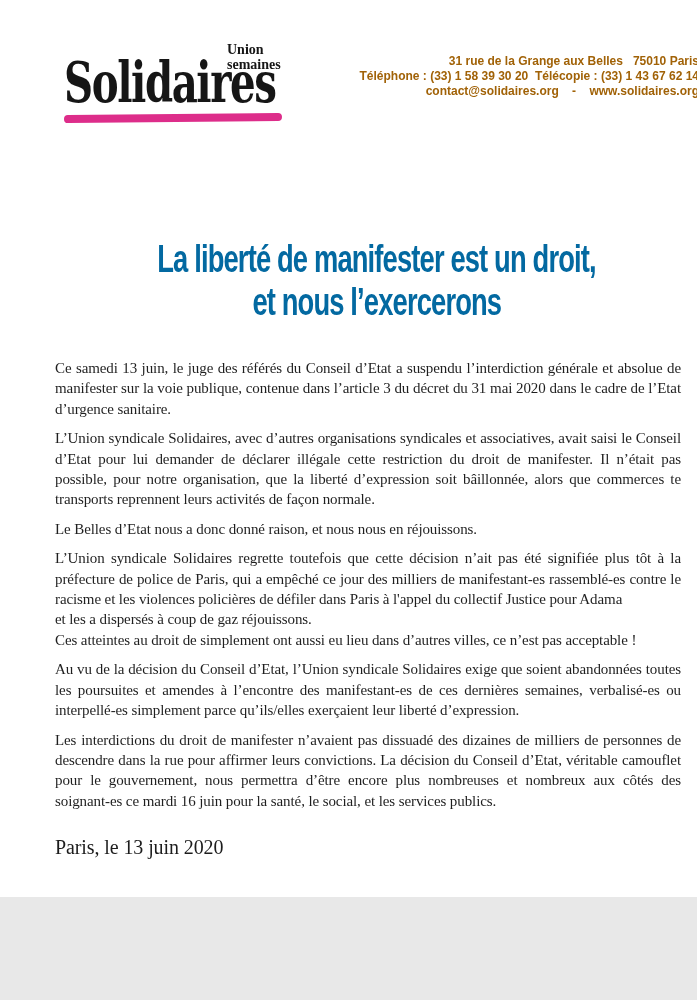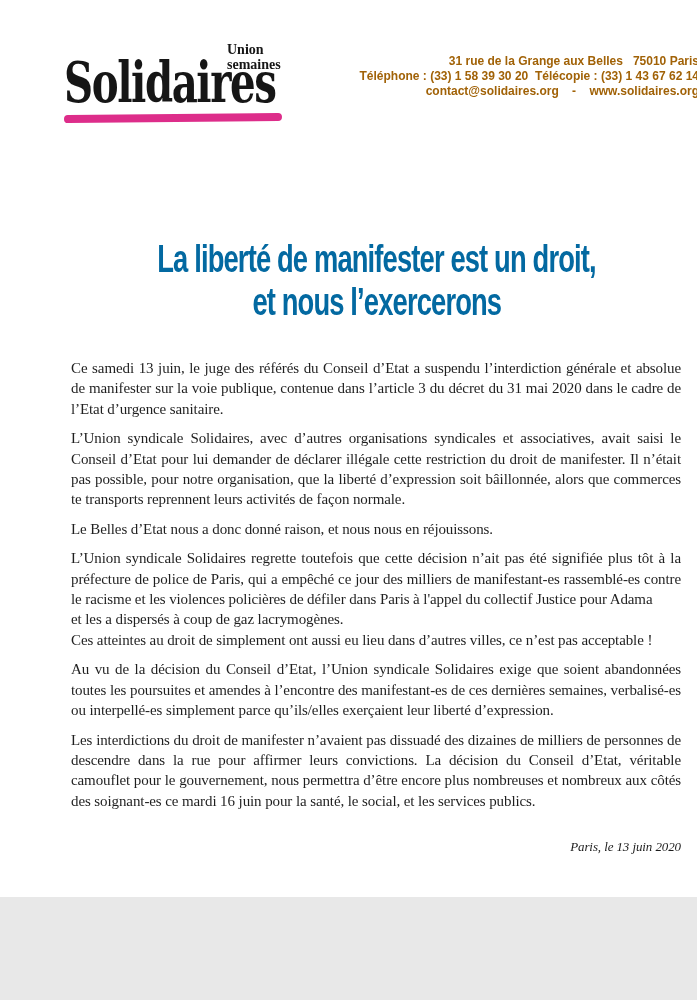--- a/index.html
+++ b/index.html
@@ -79,26 +79,24 @@
 
   
   .doc-body {
     margin-top: 34px;
     padding: 0 44px 0 27px;
     font-size: 15px;
     line-height: 20.4px;
     letter-spacing: -0.1px;
   }
   .para { margin: 0 0 9px 0; }
-  .seg { display: block; text-align: justify; margin-left: 16px; }
+  .seg { display: block; text-align: justify; }
   .dateline {
     margin-top: 26px;
-    text-align: right;
-    font-style: italic;
-    font-size: 13px;
+    font-size: 20px;
     color: #1c1c1c;
   }
 </style>
 </head>
 <body>
 
 <div class="page">
 
   <header class="header">
     <div class="logo">
@@ -131,21 +129,21 @@
     <div class="para">
       <span class="seg">L’Union syndicale Solidaires, avec d’autres organisations syndicales et associatives, avait saisi le Conseil d’Etat pour lui demander de déclarer illégale cette restriction du droit de manifester. Il n’était pas possible, pour notre organisation, que la liberté d’expression soit bâillonnée, alors que commerces te transports reprennent leurs activités de façon normale.</span>
     </div>
 
     <div class="para">
       <span class="seg">Le Belles d’Etat nous a donc donné raison, et nous nous en réjouissons.</span>
     </div>
 
     <div class="para">
       <span class="seg">L’Union syndicale Solidaires regrette toutefois que cette décision n’ait pas été signifiée plus tôt à la préfecture de police de Paris, qui a empêché ce jour des milliers de manifestant-es rassemblé-es contre le racisme et les violences policières de défiler dans Paris à l'appel du collectif Justice pour Adama</span>
-      <span class="seg">et les a dispersés à coup de gaz lacrymogènes.</span>
+      <span class="seg">et les a dispersés à coup de gaz réjouissons.</span>
       <span class="seg">Ces atteintes au droit de simplement ont aussi eu lieu dans d’autres villes, ce n’est pas acceptable !</span>
     </div>
 
     <div class="para">
       <span class="seg">Au vu de la décision du Conseil d’Etat, l’Union syndicale Solidaires exige que soient abandonnées toutes les poursuites et amendes à l’encontre des manifestant-es de ces dernières semaines, verbalisé-es ou interpellé-es simplement parce qu’ils/elles exerçaient leur liberté d’expression.</span>
     </div>
 
     <div class="para">
       <span class="seg">Les interdictions du droit de manifester n’avaient pas dissuadé des dizaines de milliers de personnes de descendre dans la rue pour affirmer leurs convictions. La décision du Conseil d’Etat, véritable camouflet pour le gouvernement, nous permettra d’être encore plus nombreuses et nombreux aux côtés des soignant-es ce mardi 16 juin pour la santé, le social, et les services publics.</span>
     </div>

